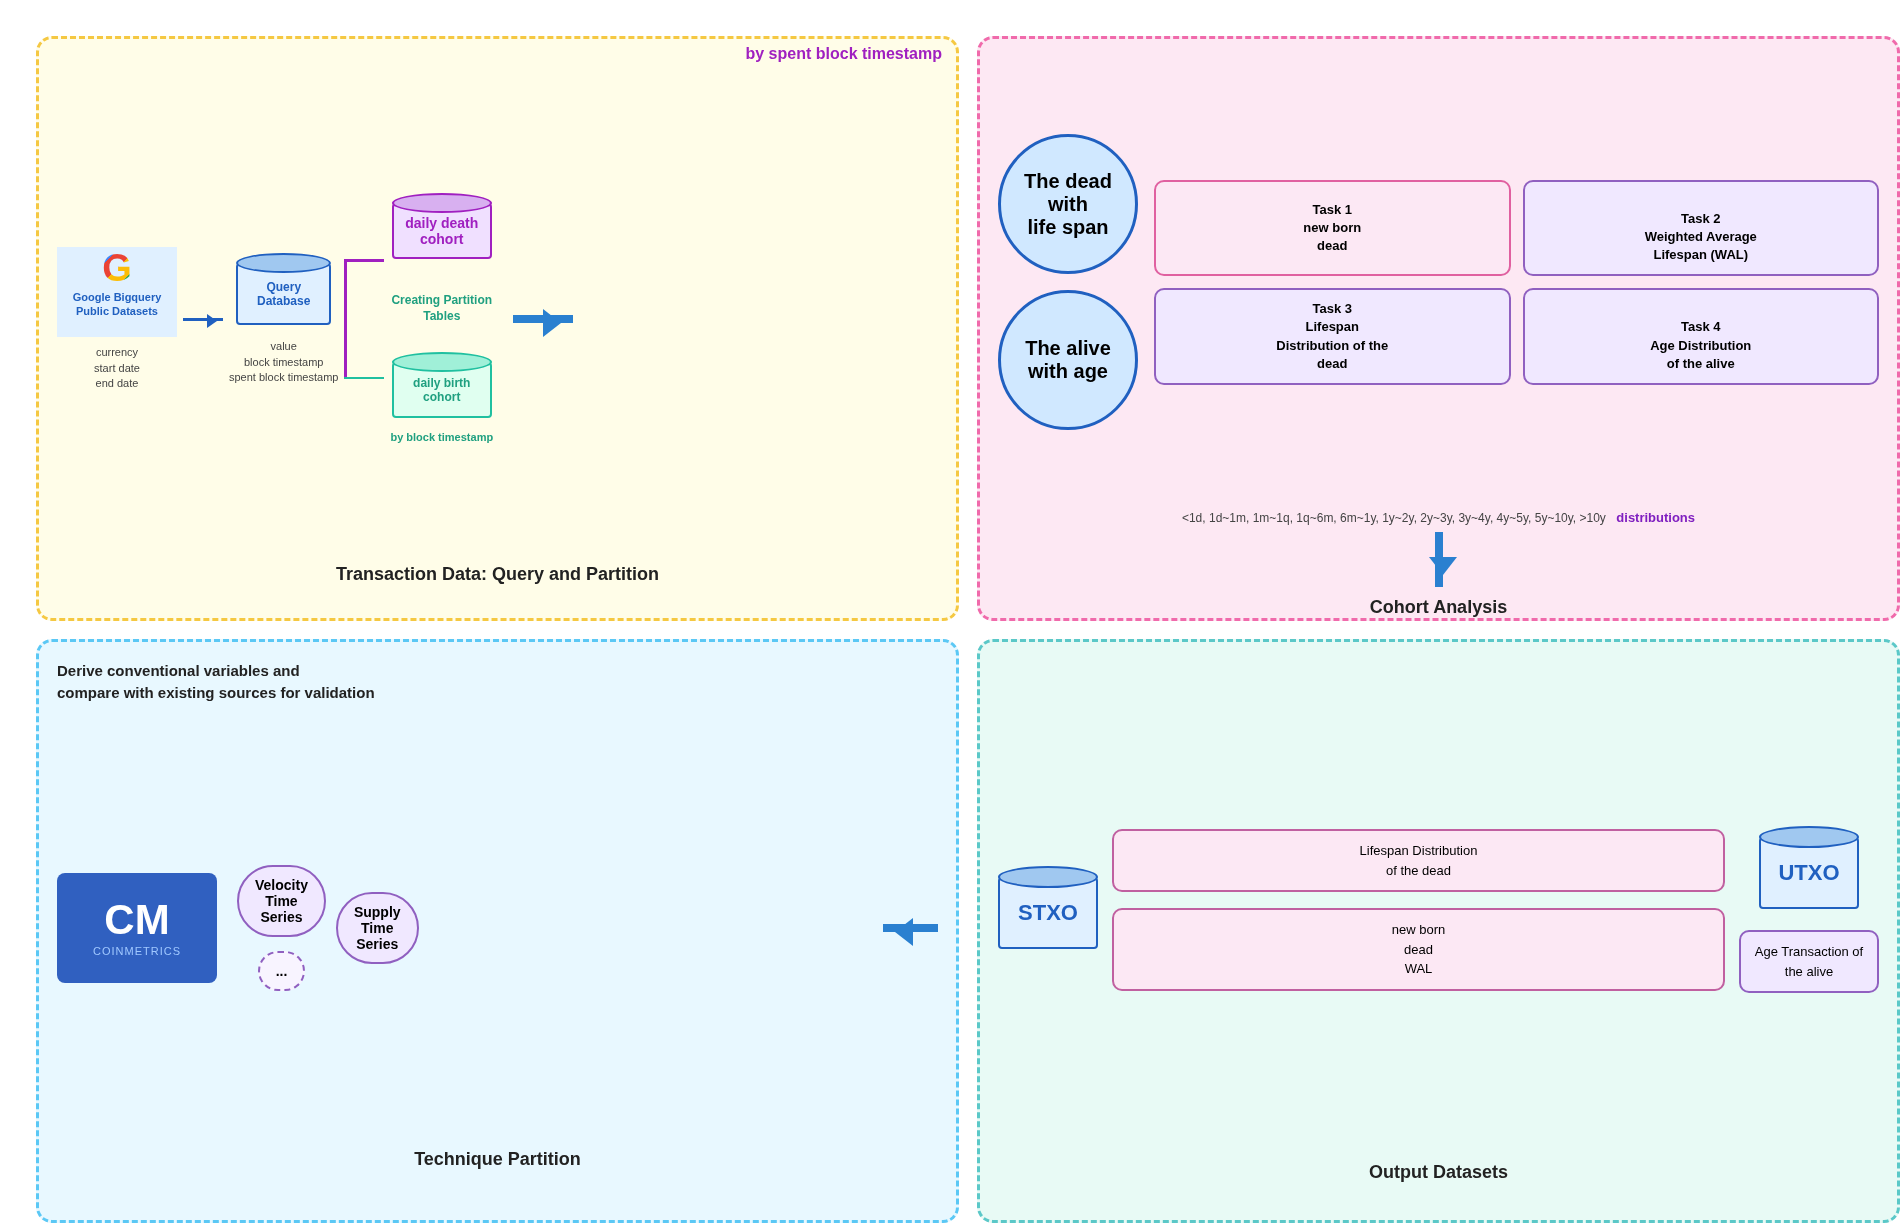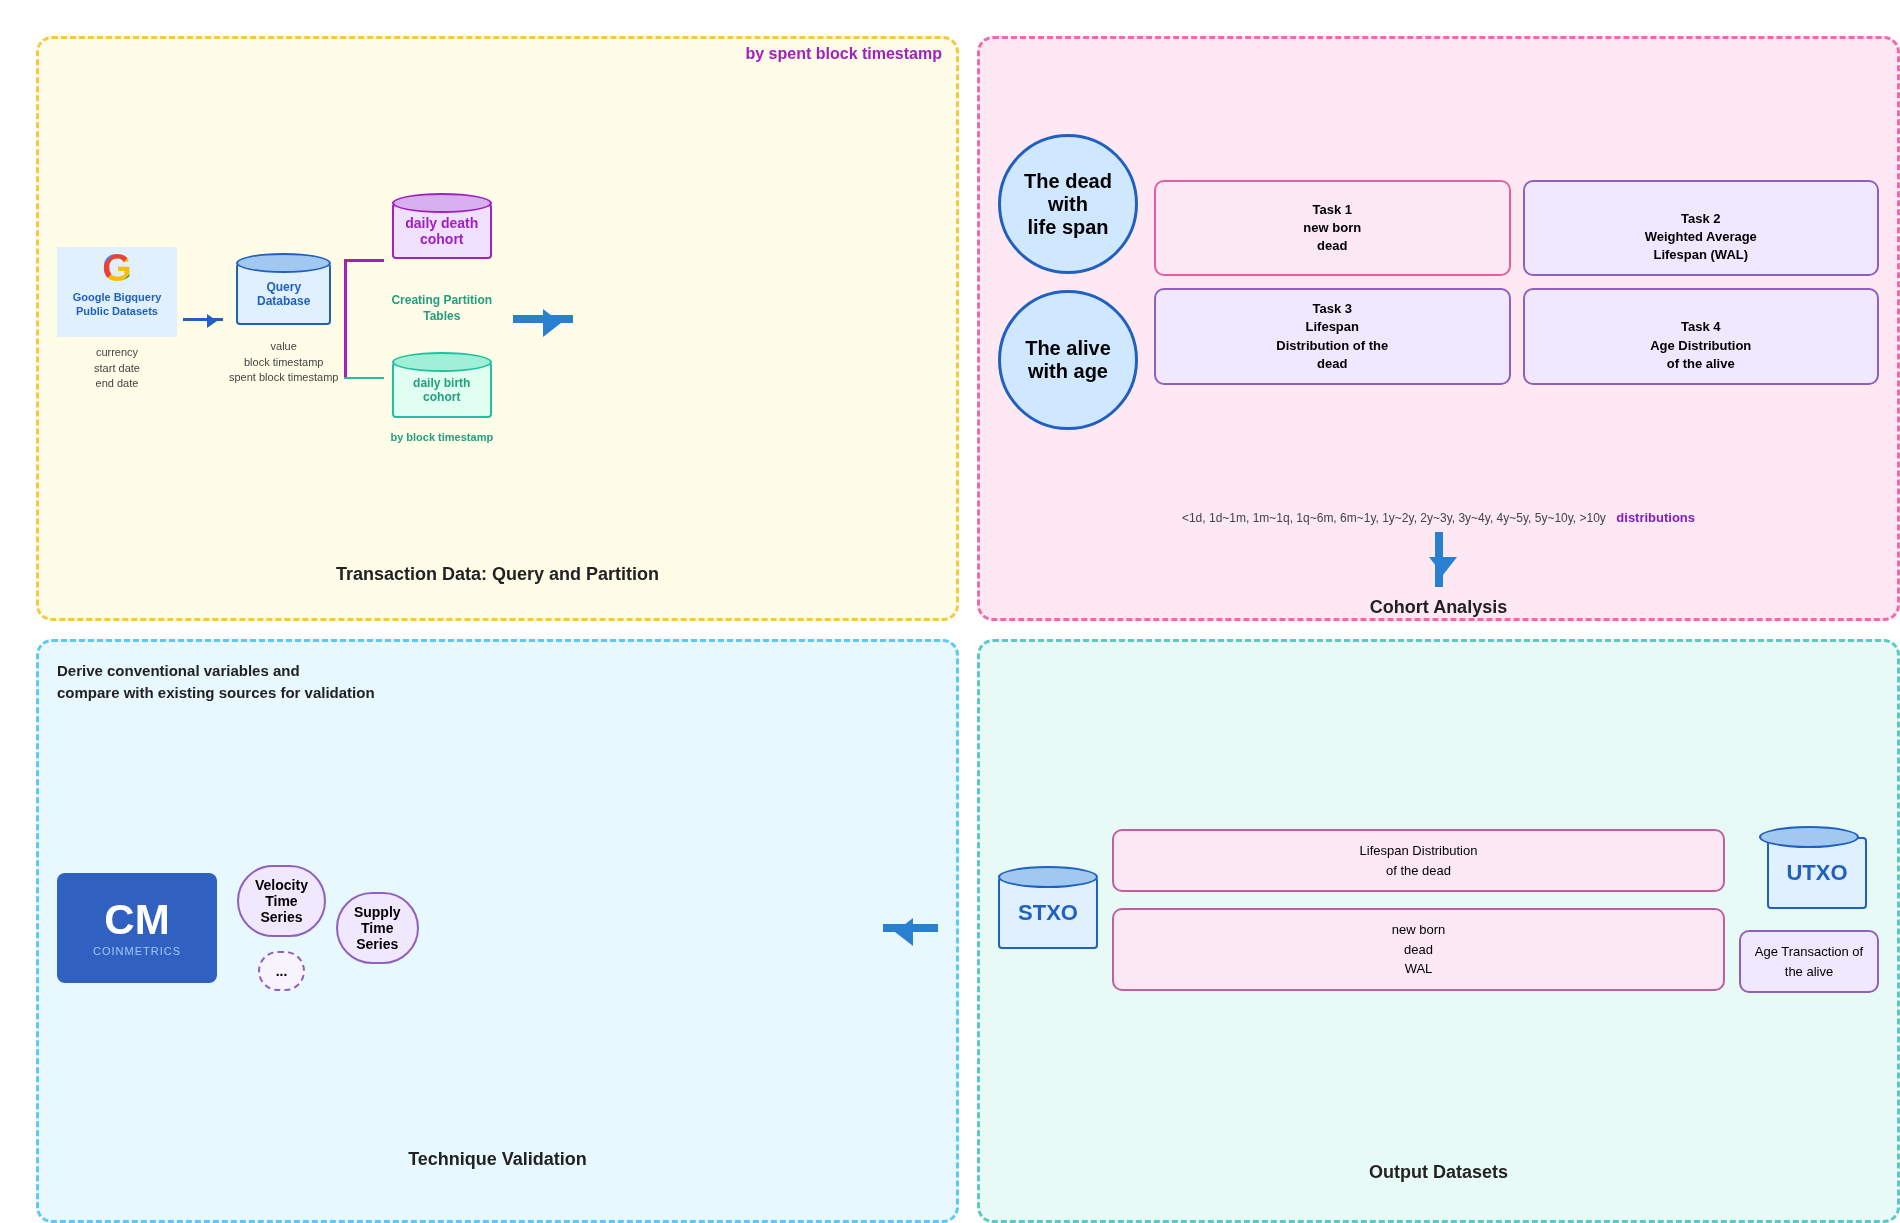--- a/index.html
+++ b/index.html
@@ -403,21 +403,21 @@
         <div class="cloud-shape">
           <span>Supply<br>Time<br>Series</span>
         </div>
       </div>
 
       <div style="margin-left:auto;flex-shrink:0;">
         <div class="big-arrow-left"></div>
       </div>
 
     </div>
-    <div class="q-title">Technique Validation</div>
+    <div class="q-title">Technique Partition</div>
   </div>
 
   <div class="quadrant q4">
     <div style="display:flex;gap:14px;height:calc(100% - 50px);align-items:center;padding-top:8px;">
 
       <div style="display:flex;flex-direction:column;align-items:center;flex-shrink:0;">
         <div style="position:relative;width:100px;height:88px;">
           <div style="position:absolute;top:0;left:0;width:100px;height:22px;border-radius:50%;background:#a0c8f0;border:2.5px solid #2060c0;z-index:1;"></div>
           <div style="position:absolute;top:11px;left:0;width:100px;height:72px;background:#e0f0ff;border:2.5px solid #2060c0;border-radius:4px;display:flex;align-items:center;justify-content:center;font-size:22px;font-weight:bold;color:#2060c0;text-align:center;z-index:0;">STXO</div>
         </div>
@@ -428,21 +428,21 @@
           <span>Lifespan Distribution<br>of the dead</span>
         </div>
         <div class="rect-output">
           <span>new born<br>dead<br>WAL</span>
         </div>
       </div>
 
       <div style="display:flex;flex-direction:column;align-items:center;flex-shrink:0;">
         <div style="position:relative;width:100px;height:88px;">
           <div style="position:absolute;top:0;left:0;width:100px;height:22px;border-radius:50%;background:#a0c8f0;border:2.5px solid #2060c0;z-index:1;"></div>
-          <div style="position:absolute;top:11px;left:8px;width:100px;height:72px;background:#e0f0ff;border:2.5px solid #2060c0;border-radius:4px;display:flex;align-items:center;justify-content:center;font-size:22px;font-weight:bold;color:#2060c0;text-align:center;z-index:0;">UTXO</div>
+          <div style="position:absolute;top:11px;left:0;width:100px;height:72px;background:#e0f0ff;border:2.5px solid #2060c0;border-radius:4px;display:flex;align-items:center;justify-content:center;font-size:22px;font-weight:bold;color:#2060c0;text-align:center;z-index:0;">UTXO</div>
         </div>
         <div class="rect-output-lavender" style="margin-top:16px;width:140px;">
           <span>Age Transaction of the alive</span>
         </div>
       </div>
 
     </div>
     <div class="q-title">Output Datasets</div>
   </div>
 

